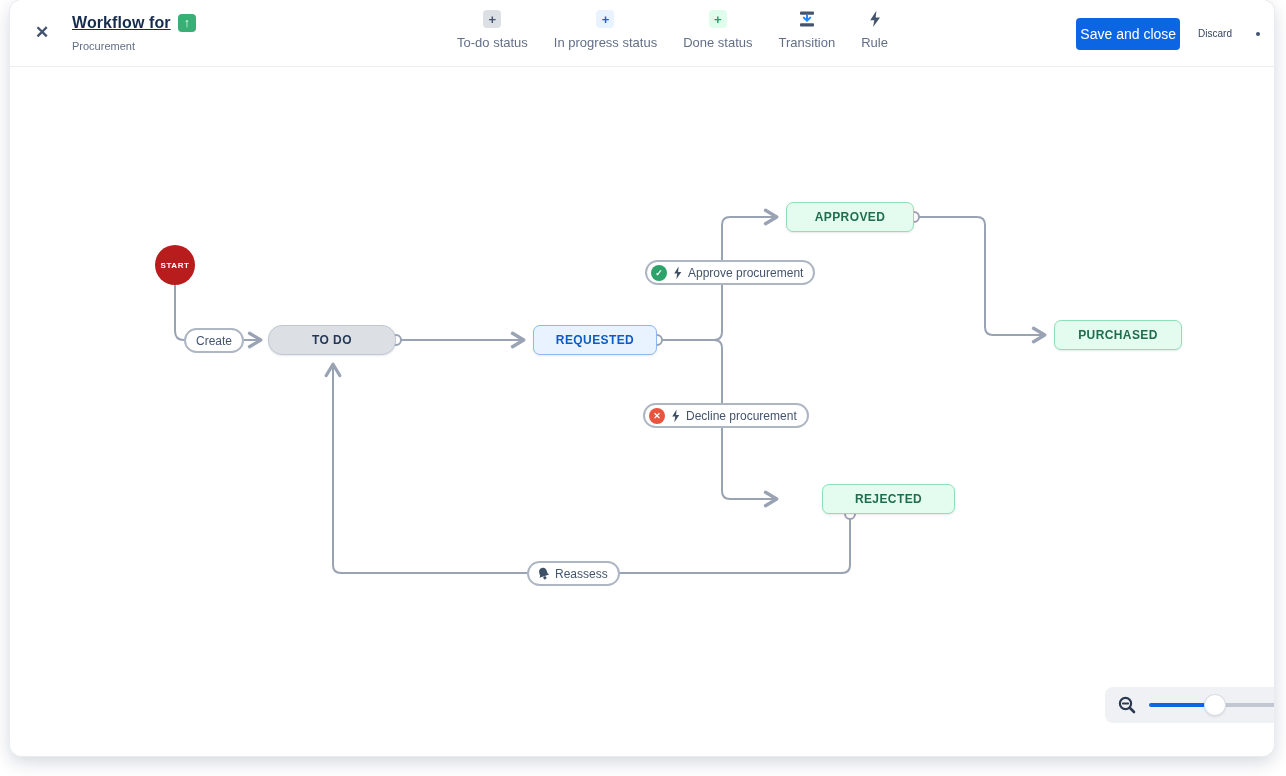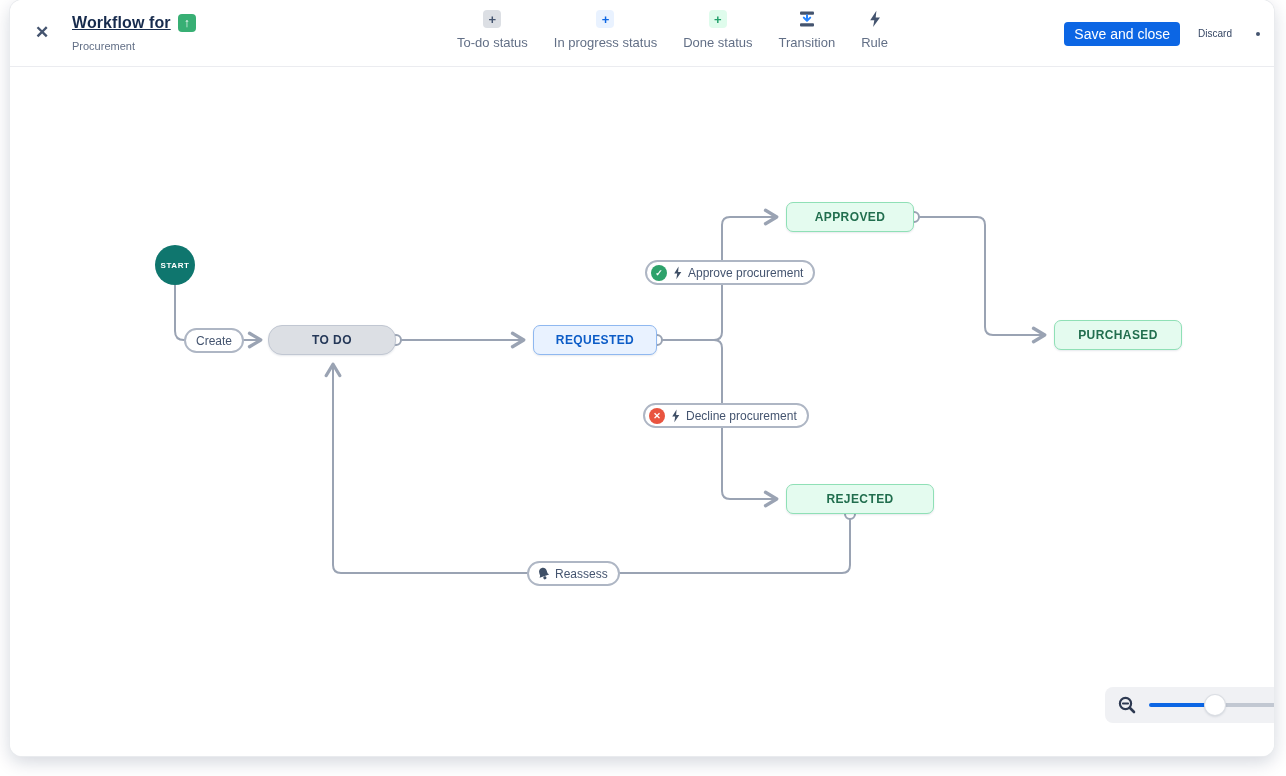--- a/index.html
+++ b/index.html
@@ -38,34 +38,34 @@
     font-size: 13px; font-weight: 700;
   }
   .tb-icon.neutral { background: #dcdfe4; color: #44546f; }
   .tb-icon.blue    { background: #e9f2ff; color: #0c66e4; }
   .tb-icon.green   { background: #dffcec; color: #22a06b; }
   .tb-icon.plain   { background: transparent; }
   .tb-label { font-size: 13px; color: #626f86; white-space: nowrap; }
   .header-right { position: absolute; right: 14px; top: 0; height: 67px; display: flex; align-items: center; gap: 18px; }
   .btn-primary {
     background: #0c66e4; color: #fff; border: none; border-radius: 4px;
-    height: 24px; padding: 0 10px; font-size: 14px; font-weight: 500;
+    height: 32px; padding: 0 4px; font-size: 14px; font-weight: 500;
     font-family: "Liberation Sans", sans-serif; cursor: pointer;
   }
   .btn-subtle {
     background: transparent; color: #344563; border: none;
     font-size: 10px; font-weight: 500; font-family: "Liberation Sans", sans-serif; cursor: pointer;
   }
   .more-dot { width: 4px; height: 4px; border-radius: 50%; background: #44546f; margin-left: 6px; cursor: pointer; }
   
   .canvas { position: relative; width: 100%; height: 689px; background: #ffffff; }
   svg.edges { position: absolute; left: 0; top: 0; pointer-events: none; }
   .start-node {
     position: absolute; width: 40px; height: 40px; border-radius: 50%;
-    background: #0f766e; color: #fff; font-size: 8px; font-weight: 700; letter-spacing: 0.6px;
+    background: #b91c1c; color: #fff; font-size: 8px; font-weight: 700; letter-spacing: 0.6px;
     display: flex; align-items: center; justify-content: center; cursor: pointer;
   }
   .status {
     position: absolute; height: 30px; border-radius: 7px;
     display: flex; align-items: center; justify-content: center;
     font-size: 12px; font-weight: 700; letter-spacing: 0.4px; cursor: pointer;
     box-shadow: 0 1px 2px rgba(9,30,66,0.10);
   }
   .status.todo        { background: #dcdfe4; border: 1.5px solid #c1c7d2; color: #253858; }
   .status.in-progress { background: #e9f2ff; border: 1.5px solid #8fb8f0; color: #0c5cc7; }
@@ -179,21 +179,21 @@
         <circle cx="840" cy="447" r="5"></circle>
       </g>
     </svg>
 
     <div class="start-node" style="left:145px; top:178px;">START</div>
 
     <div class="status todo" style="left:258px; top:258px; width:128px;border-radius:14px;">TO DO</div>
     <div class="status in-progress" style="left:523px; top:258px; width:124px;">REQUESTED</div>
     <div class="status done" style="left:776px; top:135px; width:128px;">APPROVED</div>
     <div class="status done" style="left:1044px; top:253px; width:128px;">PURCHASED</div>
-    <div class="status done" style="left:776px; top:417px; width:148px;">REJECTED</div>
+    <div class="status done" style="left:812px; top:417px; width:133px;">REJECTED</div>
 
     <div class="pill" style="left:174px; top:261px;">
       <span>Create</span>
     </div>
 
     <div class="pill with-icons" style="left:635px; top:193px;">
       <span class="pill-circle ok">✓</span>
       <span>
         <svg width="11" height="14" viewBox="0 0 11 14" style="display:block;">
           <polygon points="6.6,0.5 2.2,7.4 5.2,7.4 4.3,13.3 9.3,5.9 6.1,5.9" fill="#3f4f66"></polygon>

